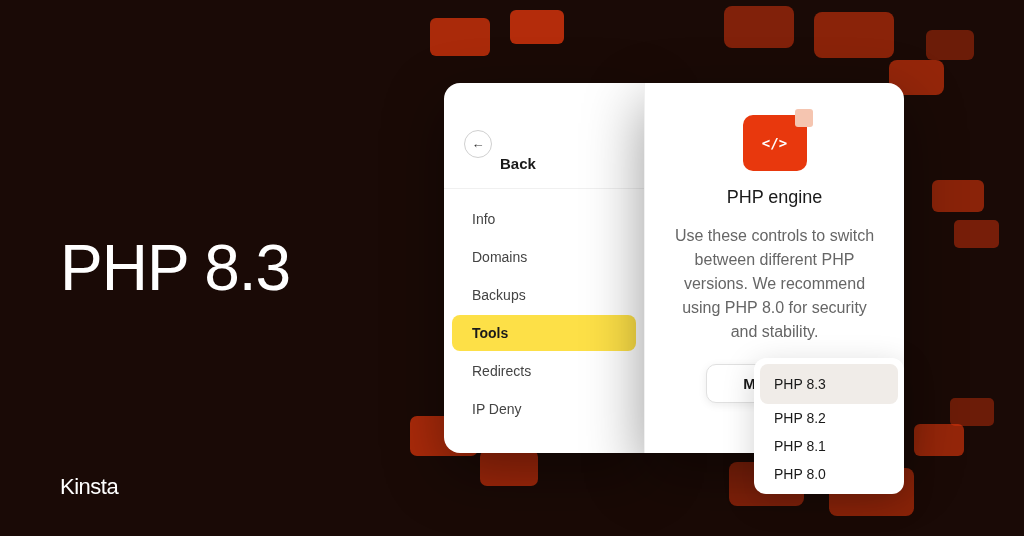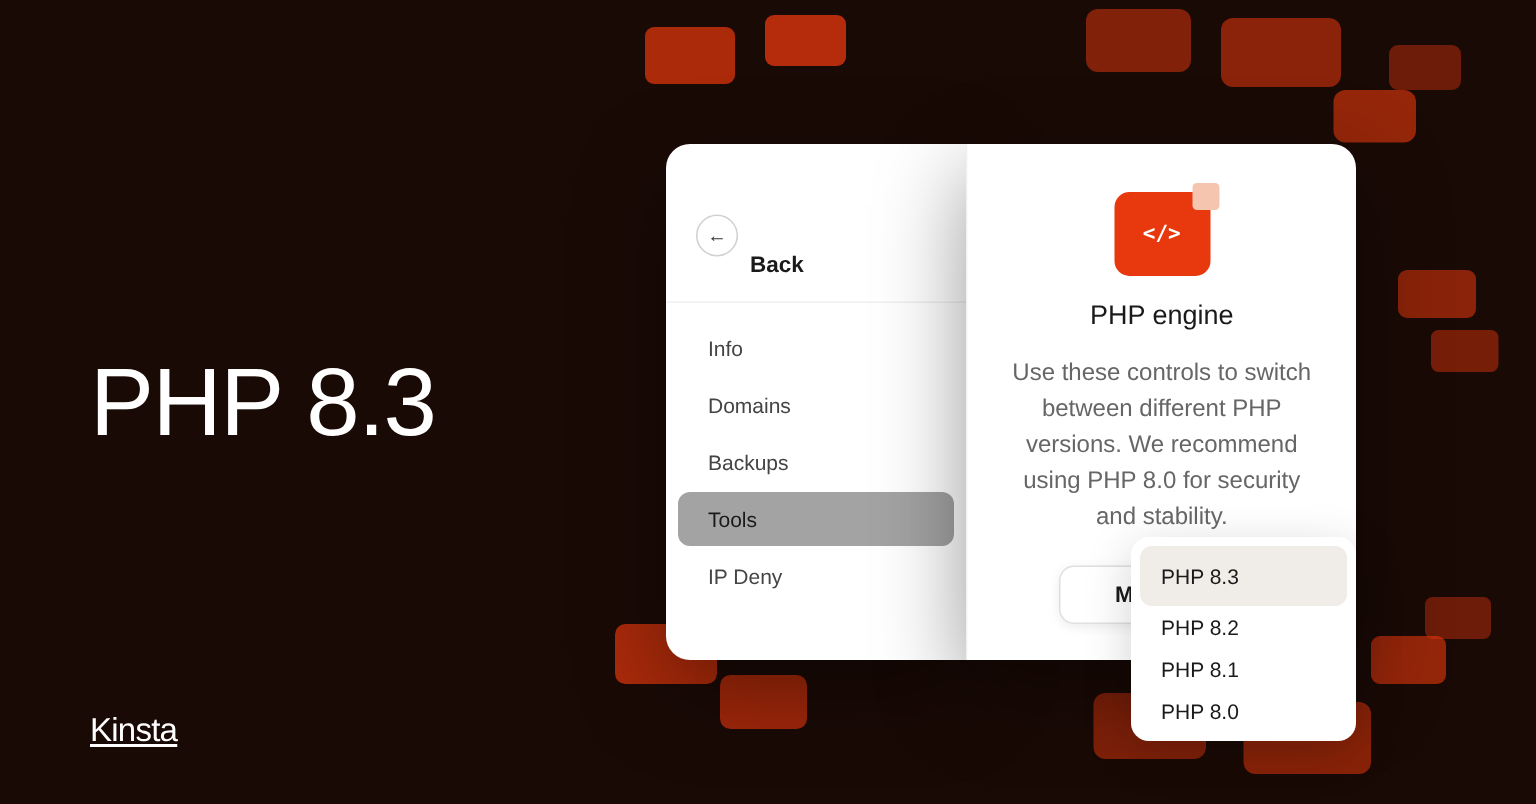--- a/index.html
+++ b/index.html
@@ -44,21 +44,20 @@
     }
 
     .kinsta-logo {
       position: absolute;
       bottom: 36px;
       left: 60px;
       color: #ffffff;
       font-size: 22px;
       font-weight: 500;
       letter-spacing: -0.5px;
-      text-decoration: underline;
     }
 
     
     .panel-container {
       position: absolute;
       right: 120px;
       top: 50%;
       transform: translateY(-50%);
       display: flex;
       gap: 0;
@@ -104,23 +103,23 @@
     .nav-item {
       padding: 10px 20px;
       font-size: 14px;
       color: #444;
       cursor: pointer;
       border-radius: 8px;
       margin: 2px 8px;
     }
 
     .nav-item.active {
-      background: #a3a3a3;
-      color: #1a1a1a;
-      font-weight: 400;
+      background: #fde047;
+      color: #1a1a1a;
+      font-weight: 700;
     }
 
     .content-panel {
       background: #ffffff;
       border-radius: 0 16px 16px 0;
       width: 260px;
       padding: 32px 24px 24px 24px;
       box-shadow: 0 20px 60px rgba(0,0,0,0.4);
       border-left: 1px solid #f0f0f0;
       display: flex;
@@ -255,20 +254,21 @@
 
   <div class="sidebar-panel">
     <div class="back-btn">
       <div class="back-arrow">←</div>
       <span class="back-label">Back</span>
     </div>
     <div class="nav-item">Info</div>
     <div class="nav-item">Domains</div>
     <div class="nav-item">Backups</div>
     <div class="nav-item active">Tools</div>
+    <div class="nav-item">Redirects</div>
     <div class="nav-item">IP Deny</div>
   </div>
 
   <div class="content-panel">
     <div class="php-icon">
       <span class="php-icon-text">&lt;/&gt;</span>
     </div>
     <div class="content-title">PHP engine</div>
     <div class="content-desc">Use these controls to switch between different PHP versions. We recommend using PHP 8.0 for security and stability.</div>
     <button class="modify-btn">

